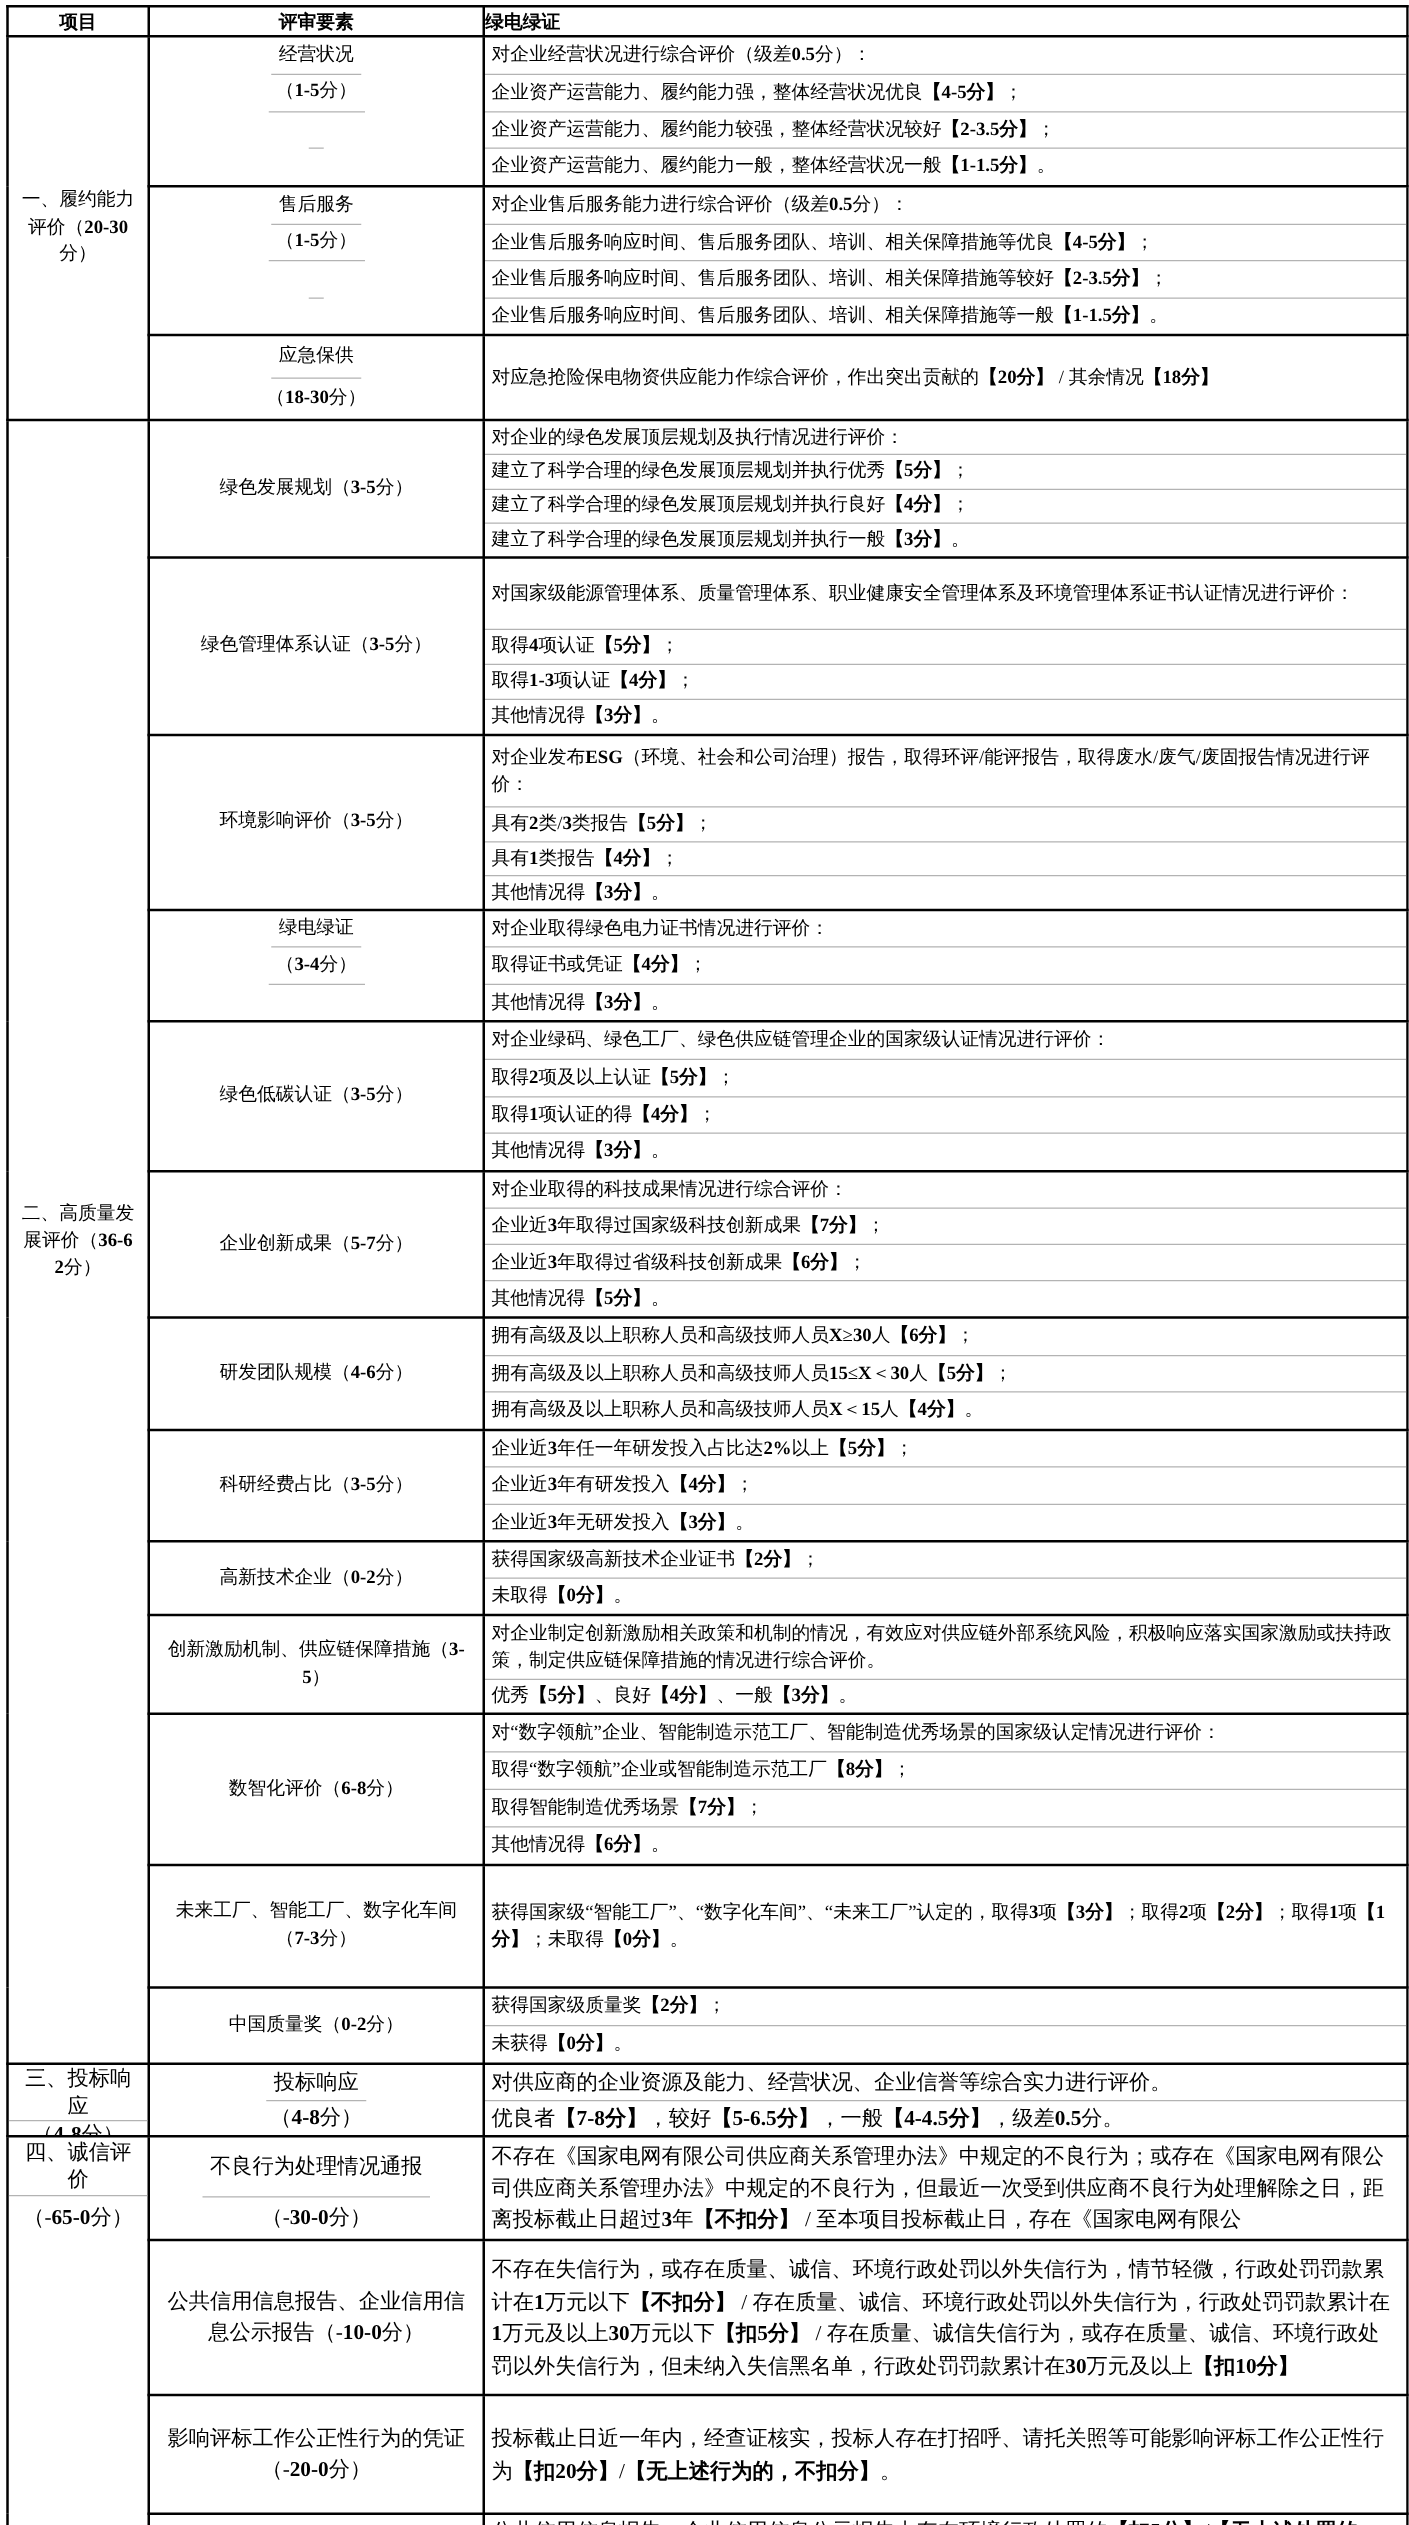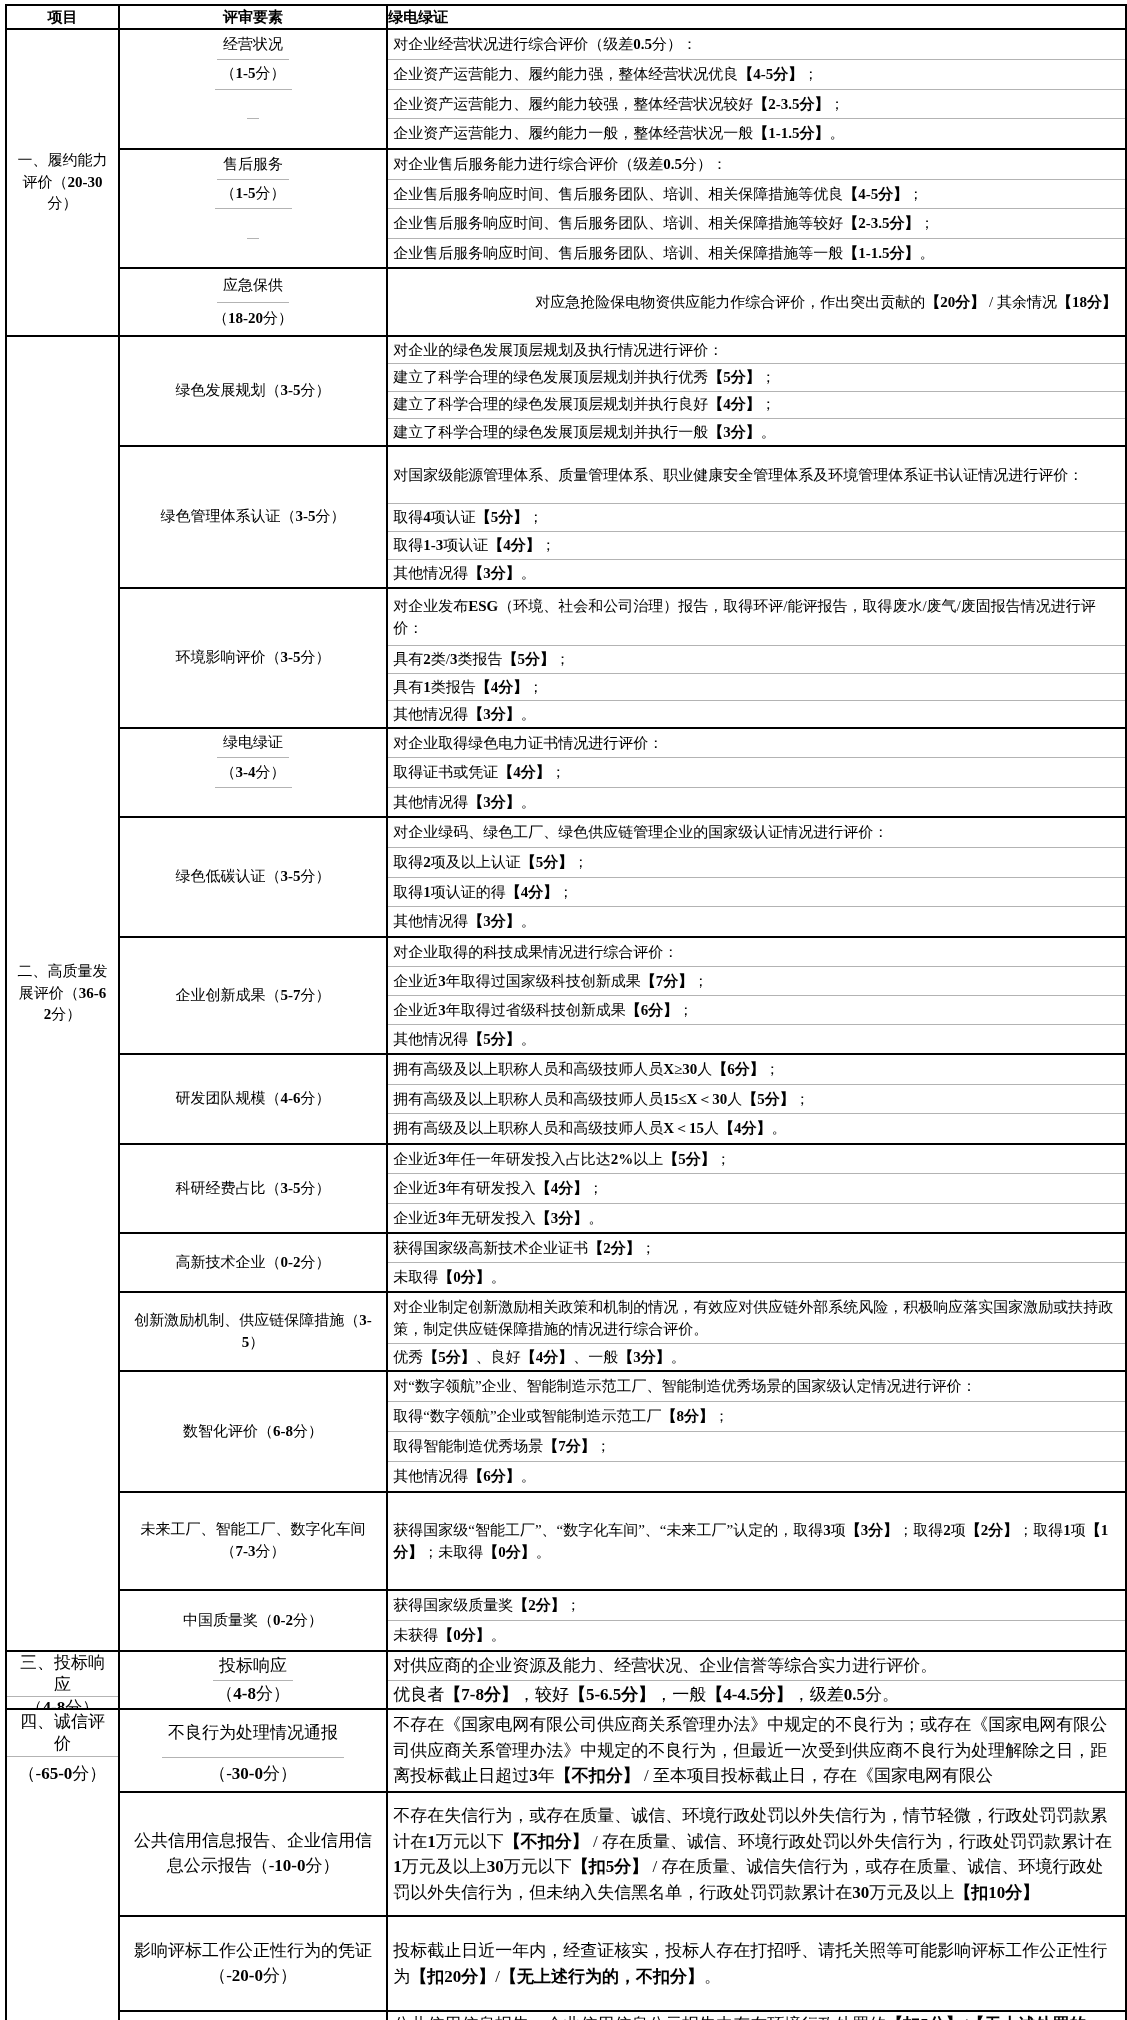--- a/index.html
+++ b/index.html
@@ -96,26 +96,26 @@
               <div class="dline" style="flex: 1 1 0%;">
                 <span>企业售后服务响应时间、售后服务团队、培训、相关保障措施等一般<b>【<b>1-1.5</b>分】</b>。</span>
               </div>
             </div>
           </td>
         </tr>
         <tr style="height: 66px;">
           <td class="c2" style="height: 66px;">
             <div class="l2stack" style="height: 100%;">
               <div class="l2row" style="flex: 1 1 0%;">应急保供</div>
-              <div class="l2row" style="flex: 1 1 0%;">（<b>18-20</b>分）</div>
+              <div class="l2row" style="flex: 1 1 0%;">（<b>18-30</b>分）</div>
             </div>
           </td>
           <td class="c3" style="height: 66px;">
             <div class="dstack" style="height: 100%;">
-              <div class="dline" style="flex: 1 1 0%; justify-content: flex-end;">
+              <div class="dline" style="flex: 1 1 0%;">
                 <span>对应急抢险保电物资供应能力作综合评价，作出突出贡献的<b>【<b>20</b>分】</b> / 其余情况<b>【<b>18</b>分】</b></span>
               </div>
             </div>
           </td>
         </tr>
         <tr style="height: 108px;">
           <td class="c1" rowspan="13">
             <div class="mlabel">二、高质量发展评价（<b>36-62</b>分）</div>
           </td>
           <td class="c2" style="height: 108px;">

